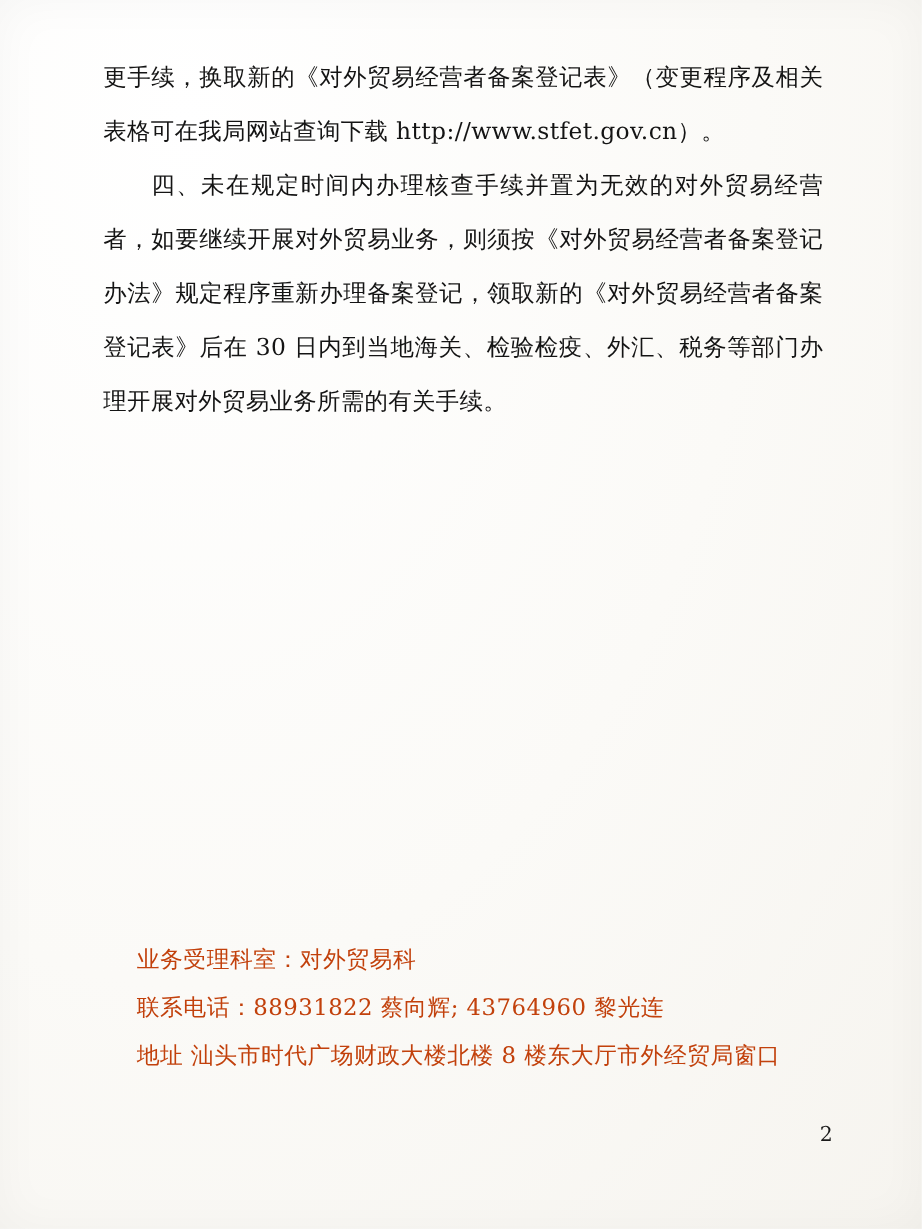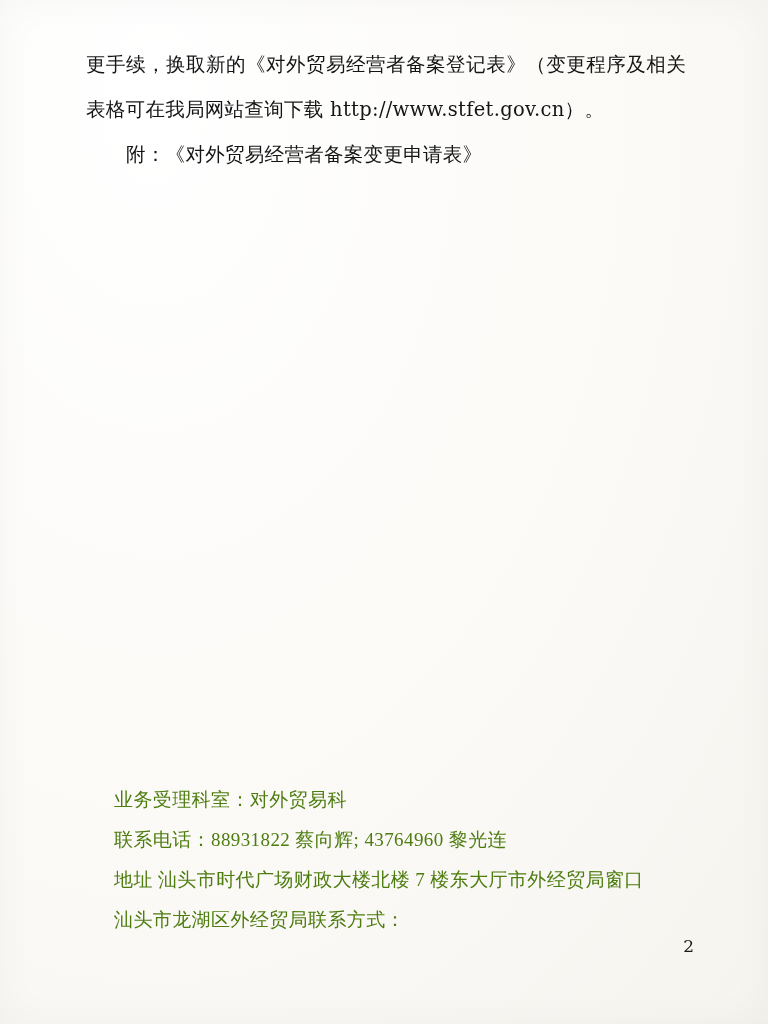--- a/index.html
+++ b/index.html
@@ -55,24 +55,23 @@
   .contact {
     position: absolute;
     left: 114px;
     top: 780px;
     width: 580px;
   }
   .contact p {
     margin: 0;
     font-size: 19px;
     line-height: 40px;
-    color: #4d7c0f;
+    color: #c2410c;
     letter-spacing: 0.4px;
     white-space: nowrap;
-    font-family: Liberation Serif, serif;
   }
   .page-number {
     position: absolute;
     right: 74px;
     top: 936px;
     font-size: 17px;
     color: #1a1a1a;
     font-family: "DejaVu Serif", "Liberation Serif", serif;
   }
   
@@ -85,26 +84,25 @@
 </style>
 </head>
 <body>
 
 <div class="paper"></div>
 
 <div class="page">
 
   <div class="doc-body">
     <p class="para">更手续，换取新的《对外贸易经营者备案登记表》（变更程序及相关表格可在我局网站查询下载 http://www.stfet.gov.cn）。</p>
-    <p class="para indent attach">附：《对外贸易经营者备案变更申请表》</p>
+    <p class="para indent">四、未在规定时间内办理核查手续并置为无效的对外贸易经营者，如要继续开展对外贸易业务，则须按《对外贸易经营者备案登记办法》规定程序重新办理备案登记，领取新的《对外贸易经营者备案登记表》后在 30 日内到当地海关、检验检疫、外汇、税务等部门办理开展对外贸易业务所需的有关手续。</p>
   </div>
 
   <div class="contact">
     <p>业务受理科室：对外贸易科</p>
     <p>联系电话：88931822 蔡向辉;  43764960 黎光连</p>
-    <p>地址  汕头市时代广场财政大楼北楼 7 楼东大厅市外经贸局窗口</p>
-    <p>汕头市龙湖区外经贸局联系方式：</p>
+    <p>地址  汕头市时代广场财政大楼北楼 8 楼东大厅市外经贸局窗口</p>
   </div>
 
   <div class="page-number">2</div>
 
   <div class="edge-shadow"></div>
 </div>
 
 </body></html>

